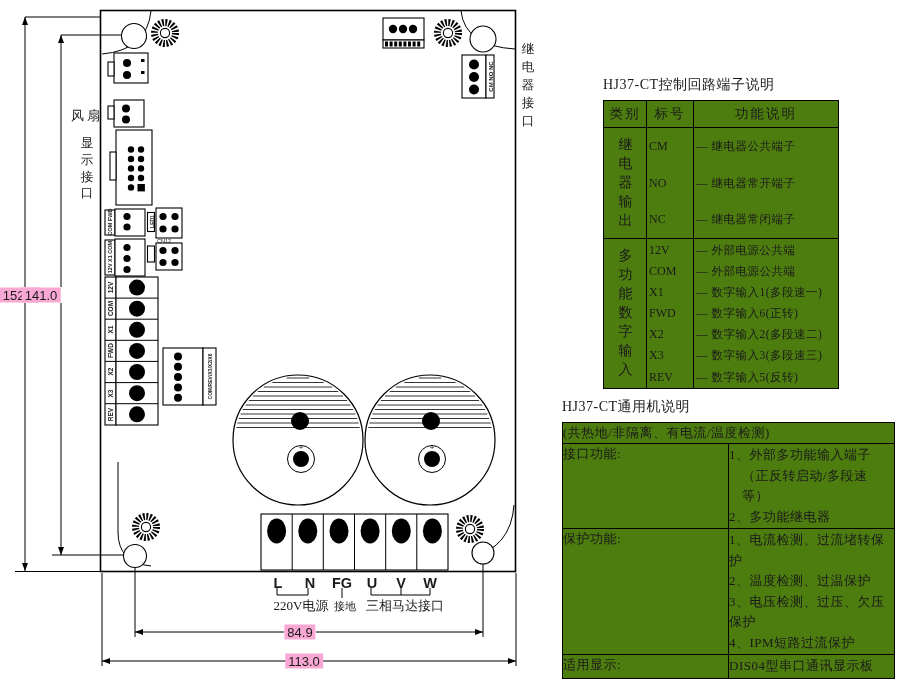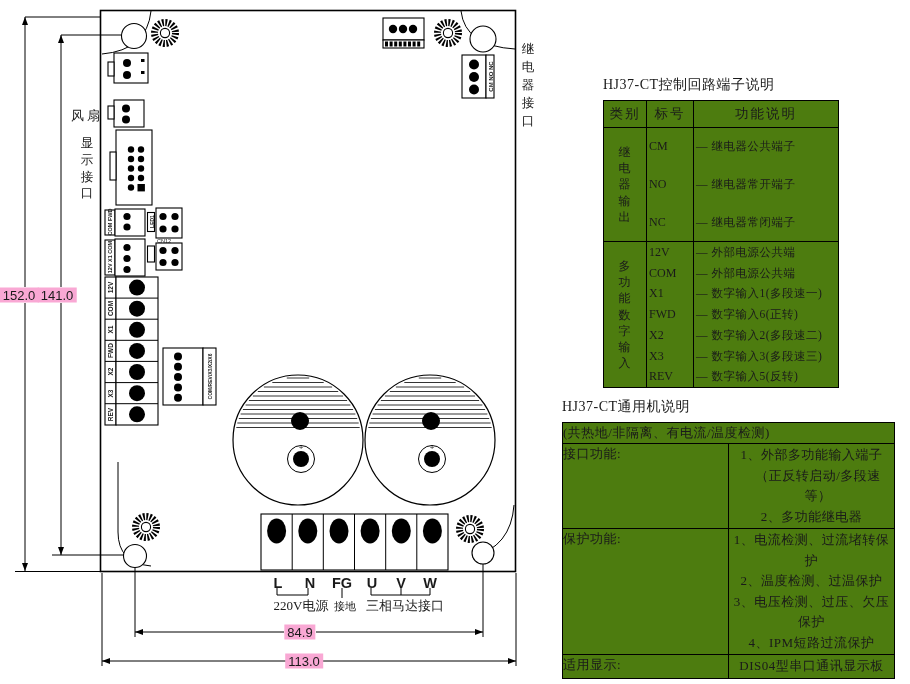--- a/index.html
+++ b/index.html
@@ -27,27 +27,27 @@
   .tblwrap{position:absolute;}
   .ttl{font-size:14px;margin-bottom:6px;letter-spacing:0.5px;}
   table{border-collapse:collapse;background:#4d7c0f;}
   .t1{border:1.4px solid #000;}
   .t1 th{border:1px solid #000;font-weight:normal;font-size:13.5px;letter-spacing:2px;padding:4px 5px;}
   .t1 td{border-left:1px solid #000;padding:0 2px;}
   .t1 tr.gs td{border-top:1px solid #000;}
   .t1 .pin{width:42px;font-size:12px;}
   .t1 .desc{width:140px;font-size:11.5px;letter-spacing:0.5px;}
   .t1 .vcat{width:38px;vertical-align:middle;}
-  .t1 .vt{width:13px;margin:16px auto;font-size:12px;line-height:1.35;}
+  .t1 .vt{width:13px;margin:8px auto;font-size:14px;line-height:1.35;}
   .t1 tr.r3 td{height:22px;}
   .t1 tr.r7 td{height:18.6px;}
   .t2{border:1.4px solid #000;width:333px;table-layout:fixed;}
   .t2 td{border:1px solid #000;font-size:13px;padding:1px 0;vertical-align:top;letter-spacing:0.5px;}
   .t2 .lbl{width:72px;}
-  .t2 .line{line-height:20.5px;text-align:center;}
+  .t2 .line{line-height:20.5px;}
   .t2 .ind{padding-left:13px;}
 </style>
 </head>
 <body>
 
 <div id="stage">
 
   <svg width="560" height="684" viewBox="0 0 560 684">
 
     <rect class="bd" x="100.5" y="10.5" width="415" height="561"></rect>
@@ -272,21 +272,21 @@
       <path d="M 371 588 V 595 H 430 V 588"></path>
       <path d="M 401 588 V 595"></path>
     </g>
   </svg>
 
   <div class="ov" style="left:71px;top:107px;font-size:13px;letter-spacing:3px;">风扇</div>
   <div class="ov vtext" style="left:80px;top:135px;width:14px;font-size:12.5px;line-height:16.8px;">显示接口</div>
   <div class="ov vtext" style="left:521px;top:40px;width:14px;font-size:12.5px;line-height:18px;">继电器接口</div>
 
   <div class="ov dimlab" style="left:19px;top:295px;">152.0</div>
-  <div class="ov dimlab" style="left:57px;top:295px;">141.0</div>
+  <div class="ov dimlab" style="left:41px;top:295px;">141.0</div>
   <div class="ov dimlab" style="left:300px;top:632px;">84.9</div>
   <div class="ov dimlab" style="left:304px;top:661px;">113.0</div>
 
   <div class="ov termlab ctr" style="left:278px;top:583px;">L</div>
   <div class="ov termlab ctr" style="left:310px;top:583px;">N</div>
   <div class="ov termlab ctr" style="left:342px;top:583px;">FG</div>
   <div class="ov termlab ctr" style="left:372px;top:583px;">U</div>
   <div class="ov termlab ctr" style="left:401px;top:583px;">V</div>
   <div class="ov termlab ctr" style="left:430px;top:583px;">W</div>
 

